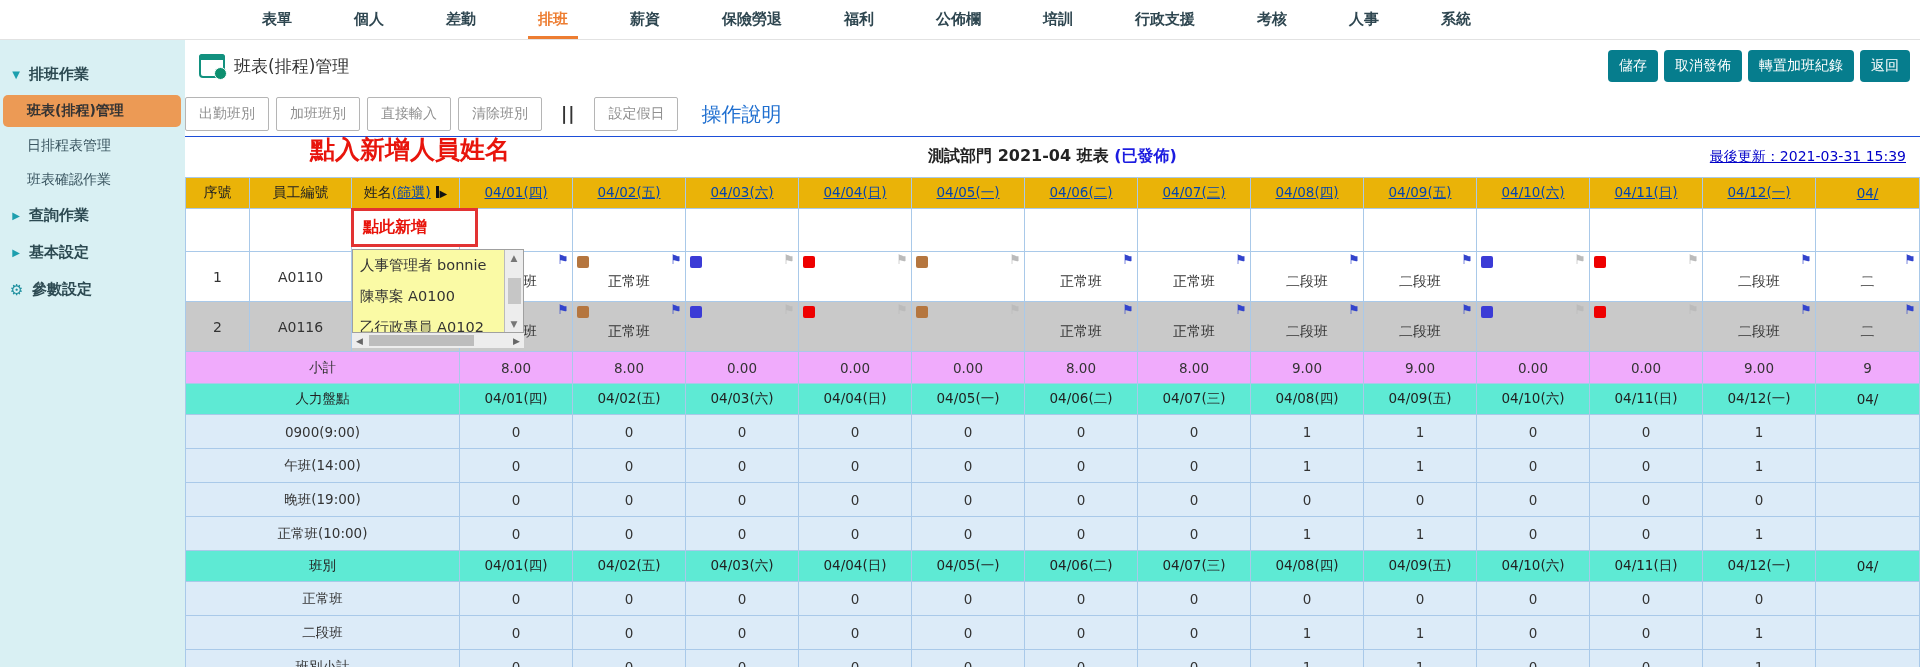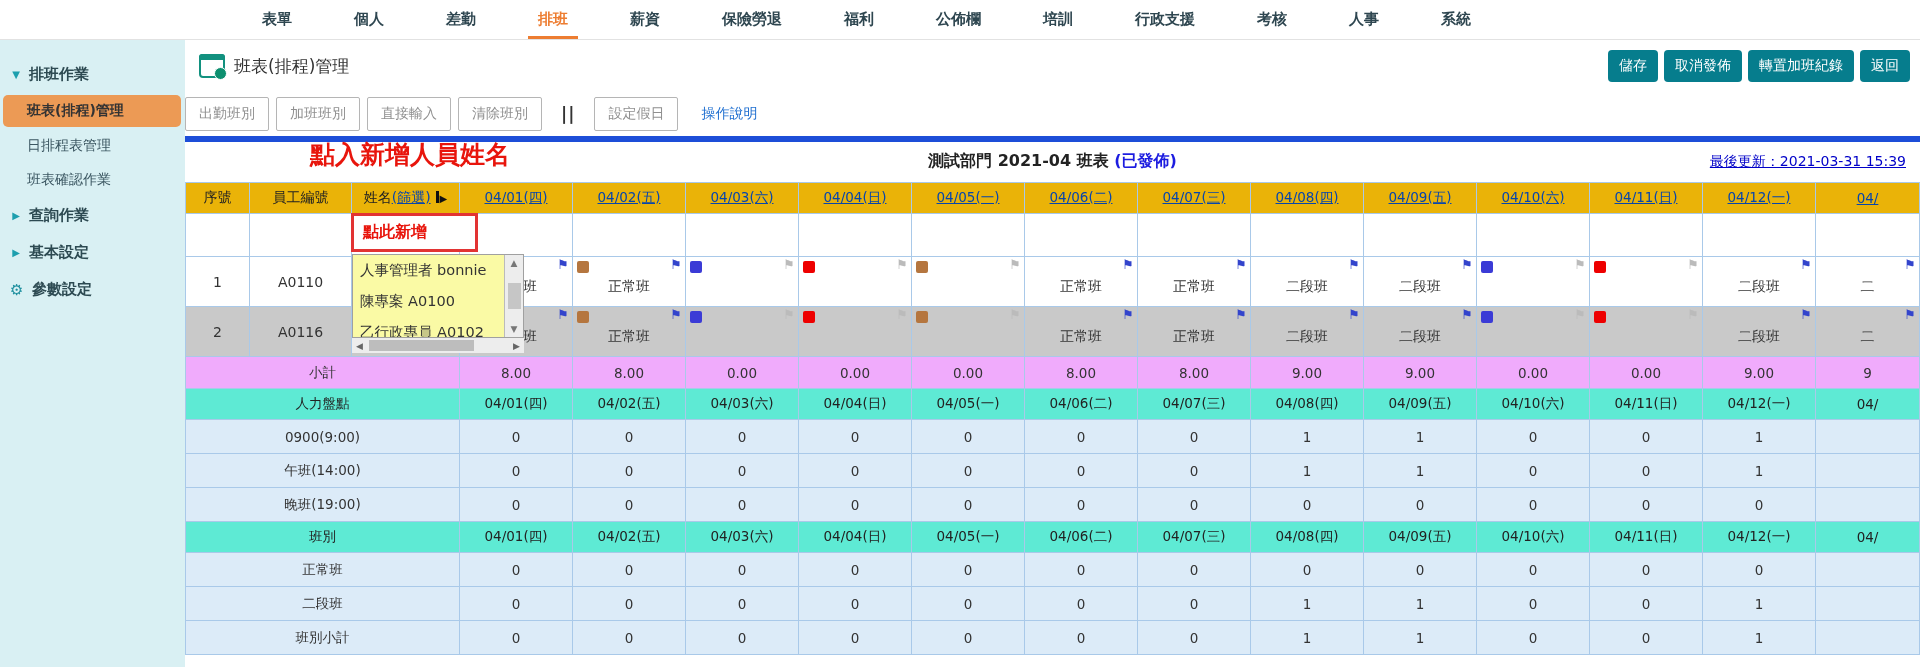--- a/index.html
+++ b/index.html
@@ -21,22 +21,22 @@
   .main-header{display:flex;align-items:center;height:52px;padding:0 10px 0 14px;}
   .cal-icon{width:22px;height:20px;border:2px solid #12917f;border-radius:4px;position:relative;margin-right:9px;flex:none;}
   .cal-icon::before{content:"";position:absolute;left:-2px;top:-2px;right:-2px;height:6px;background:#12917f;border-radius:3px 3px 0 0;}
   .cal-icon::after{content:"";position:absolute;right:-4px;bottom:-4px;width:11px;height:11px;border-radius:50%;background:#0d8f6f;border:1px solid #fff;}
   .page-title{font-size:17px;color:#333;}
   .header-actions{margin-left:auto;display:flex;gap:6px;padding-left:40px;}
   .tbtn{background:#067d8d;color:#fff;border:none;border-radius:4px;padding:7px 11px;font-size:14px;cursor:pointer;font-family:inherit;}
   .toolbar{display:flex;align-items:center;padding:0 0;height:44px;gap:7px;}
   .obtn{background:#fff;border:1px solid #b5b5b5;color:#8f8f8f;padding:7px 13px;font-size:14px;border-radius:2px;cursor:pointer;font-family:inherit;}
   .sep{color:#333;font-weight:bold;font-size:17px;letter-spacing:1px;margin:0 12px;}
-  .help{color:#1f6fd0;font-size:14px;margin-left:16px;cursor:pointer;}
-  .meta{position:relative;height:40px;border-top:6px solid #1d4ed8;}
+  .help{color:#1f6fd0;font-size:20px;margin-left:16px;cursor:pointer;}
+  .meta{position:relative;height:40px;border-top:1px solid #1d4ed8;}
   .annotation{position:absolute;left:125px;top:-4px;font-size:25px;font-weight:bold;color:#E8150C;white-space:nowrap;}
   .board-title{position:absolute;left:0;right:0;top:9px;text-align:center;font-size:16px;font-weight:bold;color:#222;}
   .board-title .status{color:#1C1CE0;font-weight:bold;}
   .last-updated{position:absolute;right:14px;top:11px;font-size:14px;color:#0000C8;text-decoration:underline;cursor:pointer;}
   
   .tablewrap{position:relative;}
   table.sched{border-collapse:collapse;table-layout:fixed;width:1735px;}
   .sched td,.sched th{border:1px solid #A9C9E9;text-align:center;overflow:hidden;white-space:nowrap;padding:0;font-weight:normal;}
   .sched thead th{background:#eab308;height:30px;font-size:14px;color:#222;}
   .datelink{color:#0645AD;text-decoration:underline;cursor:pointer;font-size:13.5px;}
@@ -401,20 +401,36 @@
               <td>0</td>
               <td>0</td>
               <td>0</td>
               <td>0</td>
               <td>0</td>
               <td>0</td>
               <td>0</td>
               <td>0</td>
               <td></td>
             </tr>
+            <tr class="r-stat">
+              <td colspan="3">正常班(10:00)</td>
+              <td>0</td>
+              <td>0</td>
+              <td>0</td>
+              <td>0</td>
+              <td>0</td>
+              <td>0</td>
+              <td>0</td>
+              <td>1</td>
+              <td>1</td>
+              <td>0</td>
+              <td>0</td>
+              <td>1</td>
+              <td></td>
+            </tr>
             <tr class="r-sec">
               <td colspan="3">班別</td>
               <td>04/01(四)</td>
               <td>04/02(五)</td>
               <td>04/03(六)</td>
               <td>04/04(日)</td>
               <td>04/05(一)</td>
               <td>04/06(二)</td>
               <td>04/07(三)</td>
               <td>04/08(四)</td>

